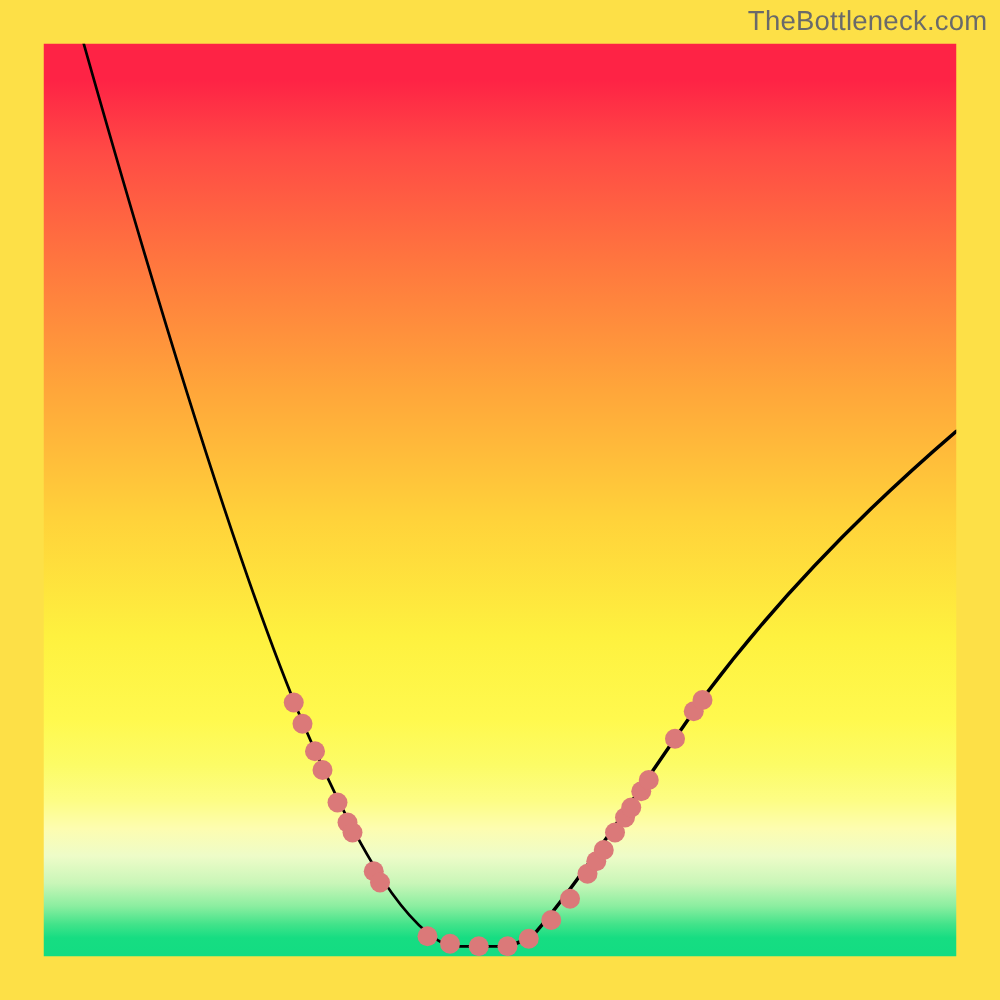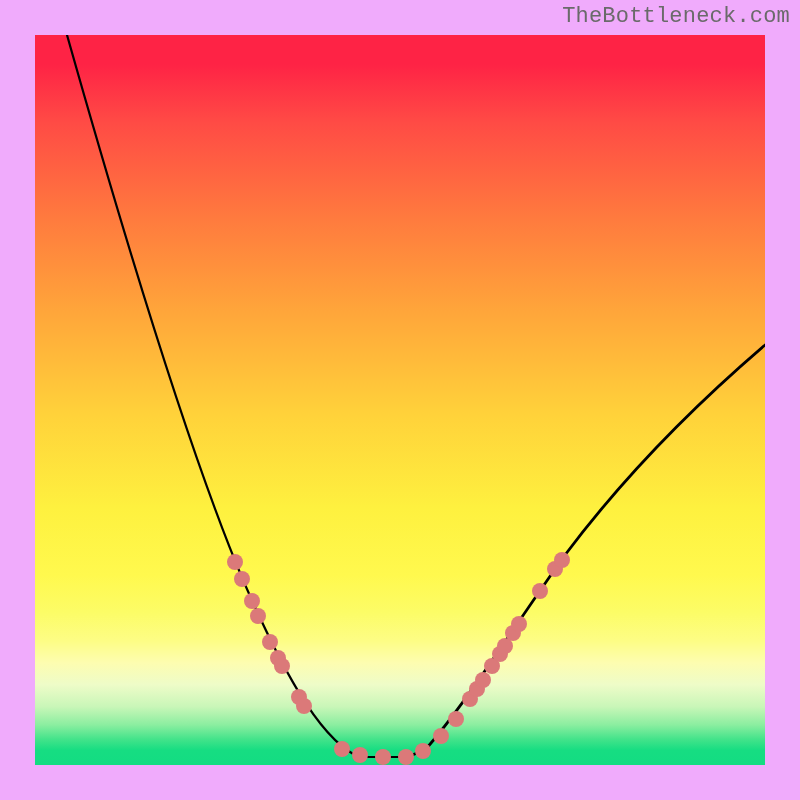--- a/index.html
+++ b/index.html
@@ -8,22 +8,21 @@
     width: 800px;
     height: 800px;
     background: #000;
     overflow: hidden;
     font-family: Arial, Helvetica, sans-serif;
   }
   .frame {
     position: relative;
     width: 800px;
     height: 800px;
-    background: #f0abfc;
-    font-family: Liberation Mono, monospace;
+    background: #fde047;
   }
   .watermark {
     position: absolute;
     top: 4px;
     right: 10px;
     color: #6a6a6a;
     font-size: 22px;
     letter-spacing: 0.2px;
     z-index: 50;
   }

